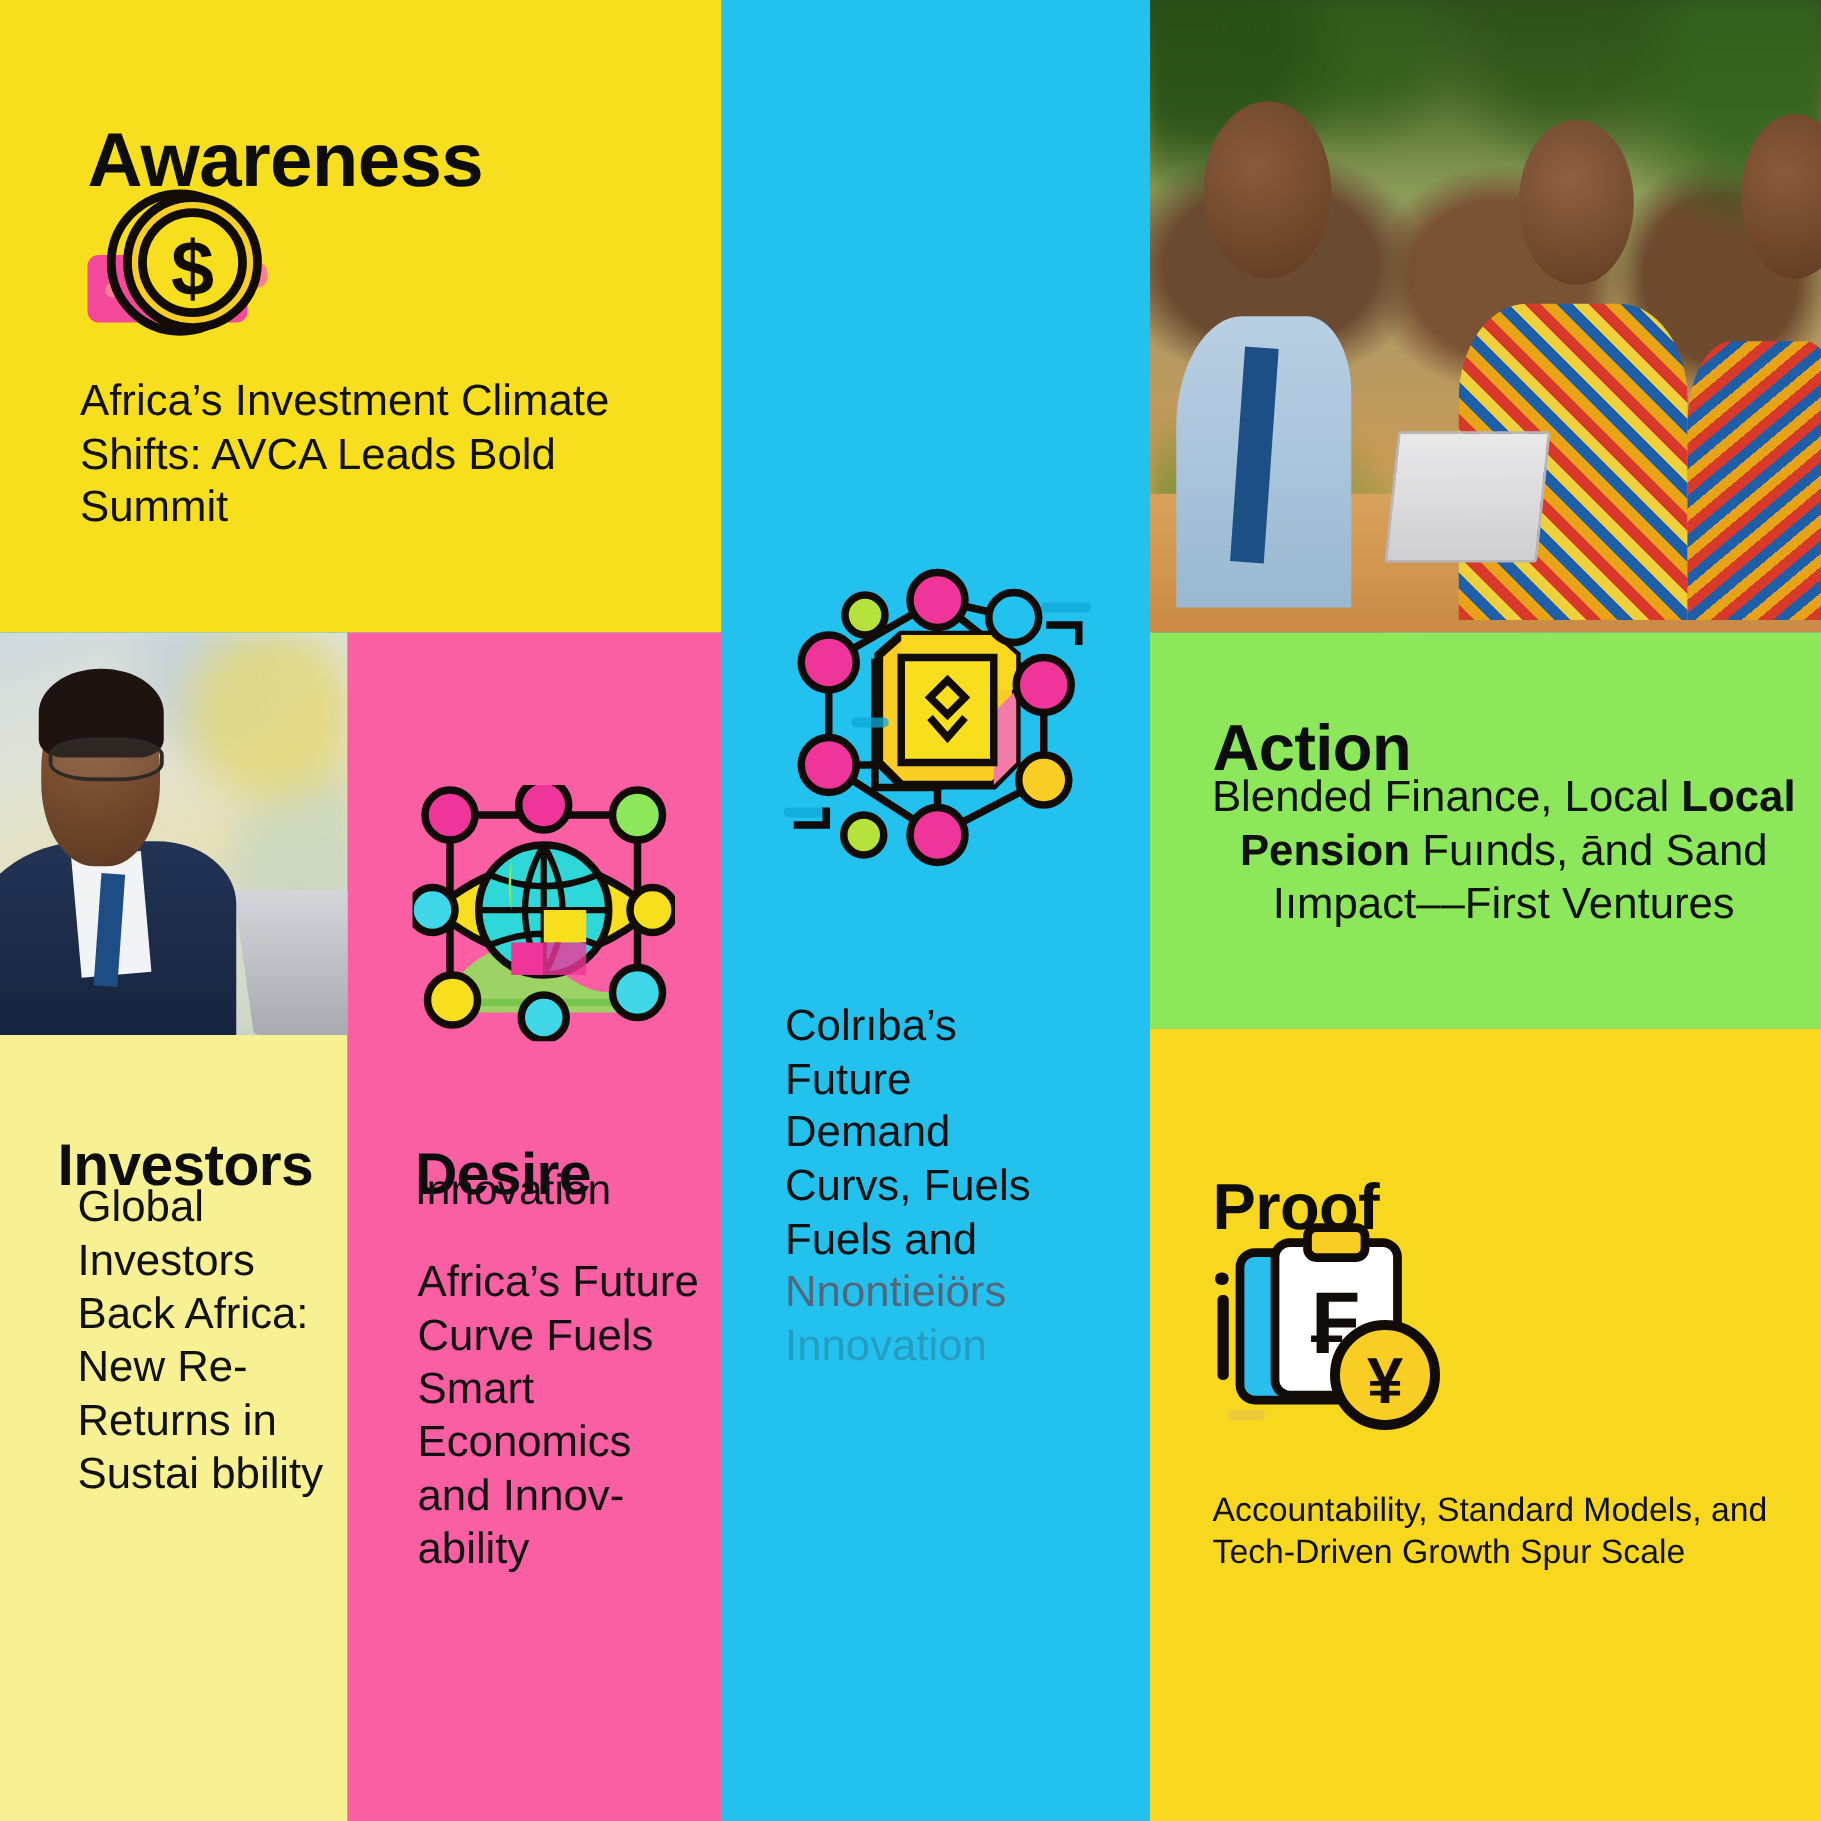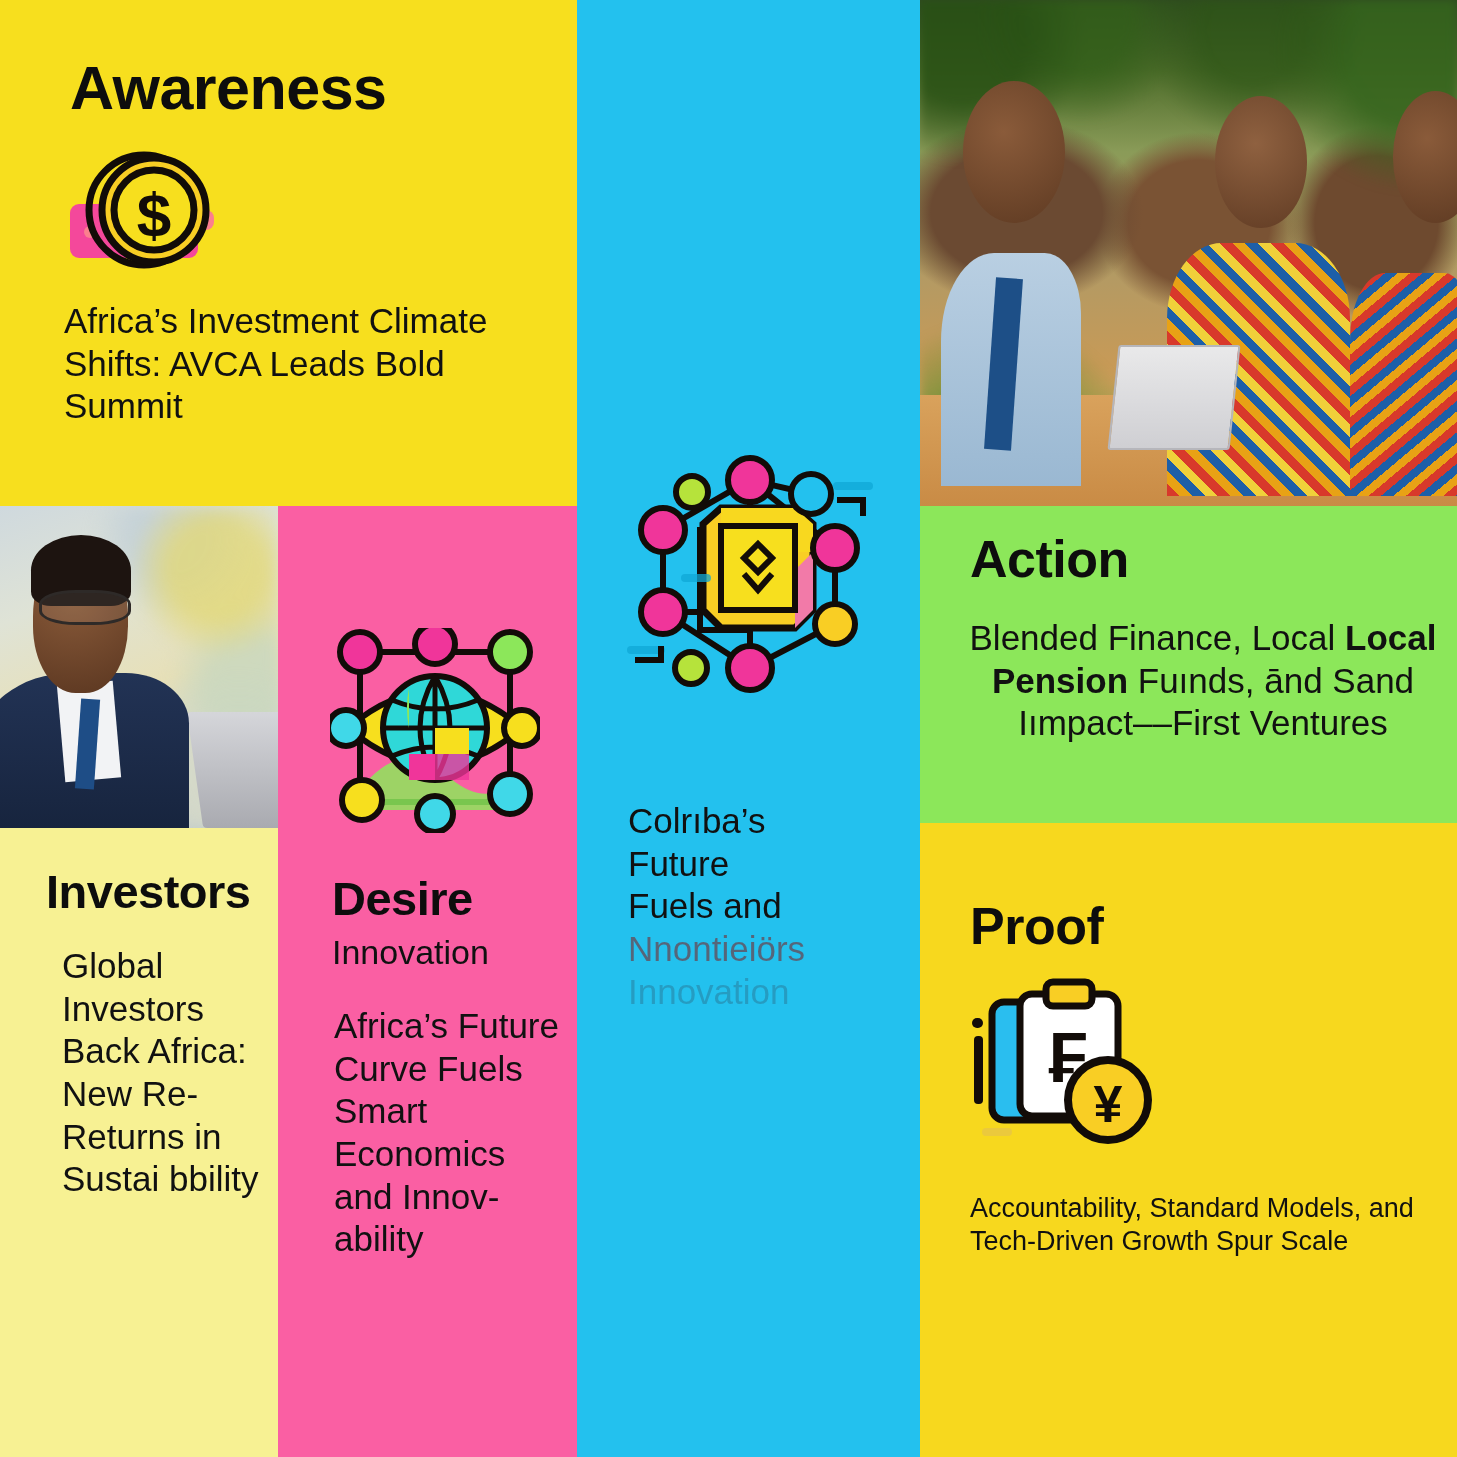--- a/index.html
+++ b/index.html
@@ -79,21 +79,21 @@
   #photo-man .head{position:absolute;left:12%;top:12%;width:34%;height:46%;border-radius:48% 48% 45% 45%;
     background:radial-gradient(circle at 42% 34%,#8a5b3a,#5a3620);}
   #photo-man .hair{position:absolute;left:11%;top:9%;width:36%;height:22%;border-radius:50% 50% 20% 20%;
     background:#1d1410;}
   #photo-man .glasses{position:absolute;left:14%;top:26%;width:31%;height:9%;
     border:3px solid #2e2a28;border-radius:40%;background:rgba(255,255,255,.08);}
   #photo-man .laptop{position:absolute;right:-4%;bottom:0;width:34%;height:36%;
     background:linear-gradient(180deg,#d5d6da,#a9aab0);transform:skewX(8deg);border-radius:4px;}
 
   
-  .heading{font-weight:bold;color:#0d0d0d;letter-spacing:-.5px;line-height:1;}
+  .heading{font-weight:bold;color:#0d0d0d;letter-spacing:-.5px;line-height:1;margin-top:40px;}
   .body{color:#111;line-height:1.22;}
 
   #awareness-title{position:absolute;left:70px;top:58px;font-size:61px;}
   #awareness-body{position:absolute;left:64px;top:300px;width:430px;font-size:35px;}
 
   #interest-title{position:absolute;left:46px;top:868px;font-size:47px;}
   #interest-body{position:absolute;left:62px;top:945px;width:200px;font-size:35px;}
 
   #desire-title{position:absolute;left:332px;top:875px;font-size:47px;}
   #desire-sub{position:absolute;left:332px;top:932px;width:230px;font-size:34px;}
@@ -238,20 +238,22 @@
           <path d="M60 126 h22"></path>
           <path d="M6 198 h30"></path>
       </g>
       <path d="M212 48 h26 v16" fill="none" stroke="#120C08" stroke-width="6"></path>
       <path d="M10 208 h26 v-14" fill="none" stroke="#120C08" stroke-width="6"></path>
     </svg>
   </div>
   <div class="body" id="center-body">
     <div>Colrıba’s</div>
     <div>Future</div>
+    <div>Demand</div>
+    <div>Curvs, Fuels</div>
     <div>Fuels and</div>
     <div class="fade1">Nnontieiörs</div>
     <div class="fade2">Innovation</div>
   </div>
 
   <div class="heading" id="action-title">Action</div>
   <div class="body" id="action-body"><span>Blended Finance, Local </span><b>Local Pension</b><span> Fuınds, ānd Sand Iımpact––First Ventures</span></div>
 
   <div class="heading" id="proof-title">Proof</div>
   <div class="icon" id="clipboard-icon">

